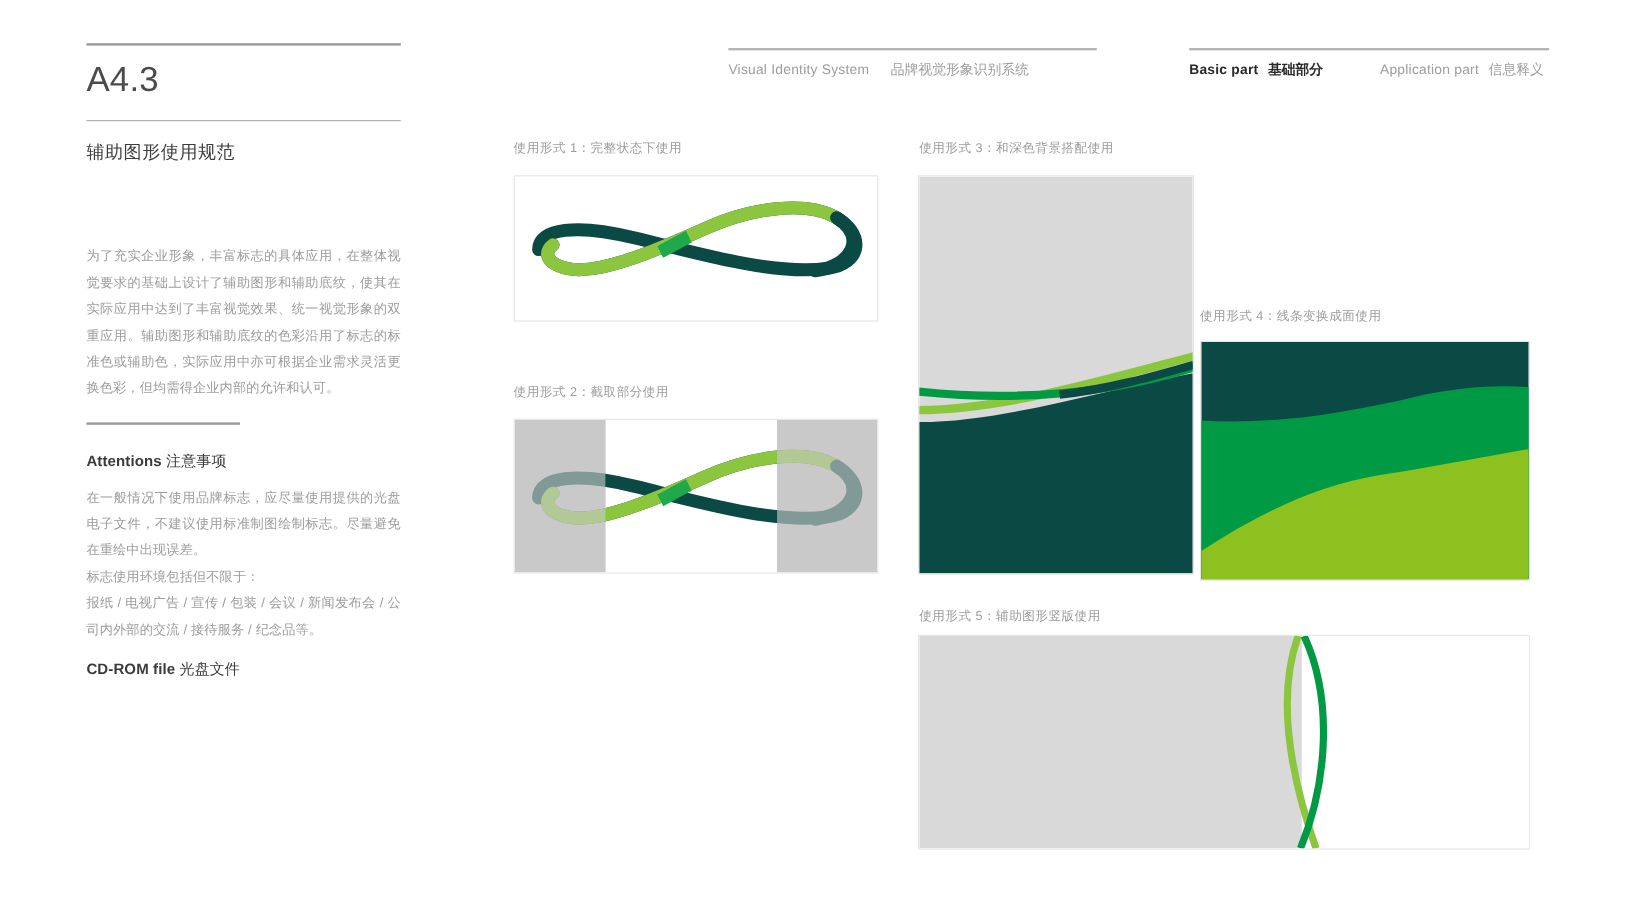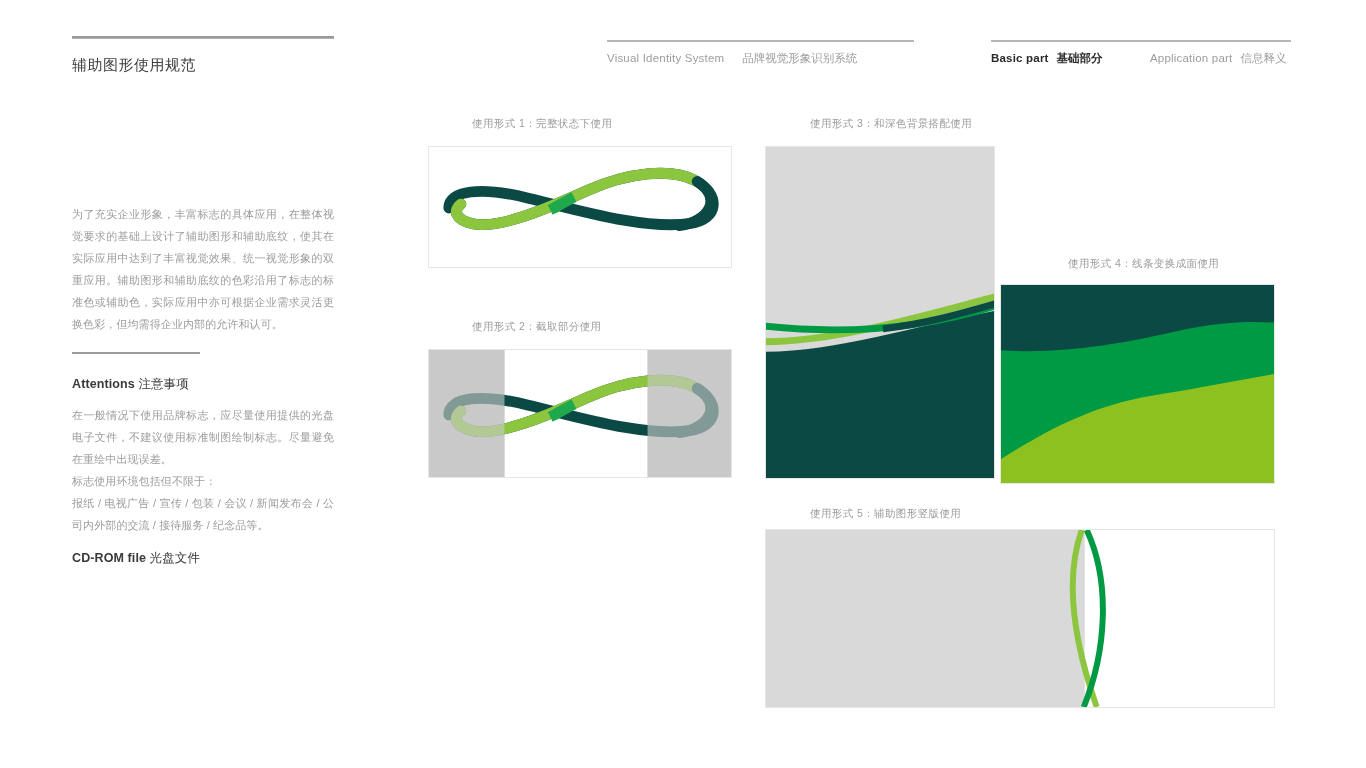--- a/index.html
+++ b/index.html
@@ -86,36 +86,36 @@
   .hdr-active { color: #2a2a2a; font-weight: 700; }
   .hdr-active .hdr-cn { font-weight: 700; margin-top: 12px; }
 
   
   .cap {
     position: absolute;
     font-size: 10.5px;
     color: #9c9c9c;
     letter-spacing: 0.4px;
     white-space: nowrap;
-    margin-left: 44px;
   }
   .panel {
     position: absolute;
     overflow: hidden;
     background: #ffffff;
     box-sizing: border-box;
     border: 1px solid #e6e6e6;
   }
   .panel svg { display: block; width: 100%; height: 100%; }
 </style>
 </head>
 <body>
 
 <div class="left-col">
   <div class="rule"></div>
+  <div class="page-code">A4.3</div>
   <div class="rule thin"></div>
   <div class="page-title">辅助图形使用规范</div>
 </div>
 
 <div class="left-col" style="top:203px;">
   <div class="block-body">
       <p>为了充实企业形象，丰富标志的具体应用，在整体视觉要求的基础上设计了辅助图形和辅助底纹，使其在实际应用中达到了丰富视觉效果、统一视觉形象的双重应用。辅助图形和辅助底纹的色彩沿用了标志的标准色或辅助色，实际应用中亦可根据企业需求灵活更换色彩，但均需得企业内部的允许和认可。</p>
     </div>
 </div>
 
@@ -198,21 +198,21 @@
 <div class="panel" style="left:765px; top:146px; width:230px; height:333px;">
   <svg viewBox="0 0 230 333" preserveAspectRatio="none">
     <rect x="0" y="0" width="230" height="333" fill="#D9D9D9"></rect>
     <path d="M 0,206 C 70,206 150,180 230,165 L 230,333 L 0,333 Z" fill="#0B4A44"></path>
     <path d="M -4,196 C 70,196 150,172 234,150" fill="none" stroke="#8CC63F" stroke-width="7"></path>
     <path d="M -4,180 C 70,188 150,186 234,159" fill="none" stroke="#009A44" stroke-width="7"></path>
     <path d="M 118,183 C 160,178 196,168 234,157" fill="none" stroke="#0B4A44" stroke-width="7"></path>
   </svg>
 </div>
 
-<div class="cap" style="left:1024px; top:257px;">使用形式 4：线条变换成面使用</div>
+<div class="cap" style="left:1000px; top:257px;">使用形式 4：线条变换成面使用</div>
 <div class="panel" style="left:1000px; top:284px; width:275px; height:200px;">
   <svg viewBox="0 0 275 200" preserveAspectRatio="none">
     <rect x="0" y="0" width="275" height="200" fill="#0B4A44"></rect>
     <path d="M 0,66 C 60,70 120,60 180,46 C 215,38 248,36 275,38 L 275,200 L 0,200 Z" fill="#009A44"></path>
     <path d="M 0,176 C 40,150 90,122 150,112 C 200,104 240,96 275,90 L 275,200 L 0,200 Z" fill="#8CC11F"></path>
   </svg>
 </div>
 
 <div class="cap" style="left:766px; top:507px;">使用形式 5：辅助图形竖版使用</div>
 <div class="panel" style="left:765px; top:529px; width:510px; height:179px;">

